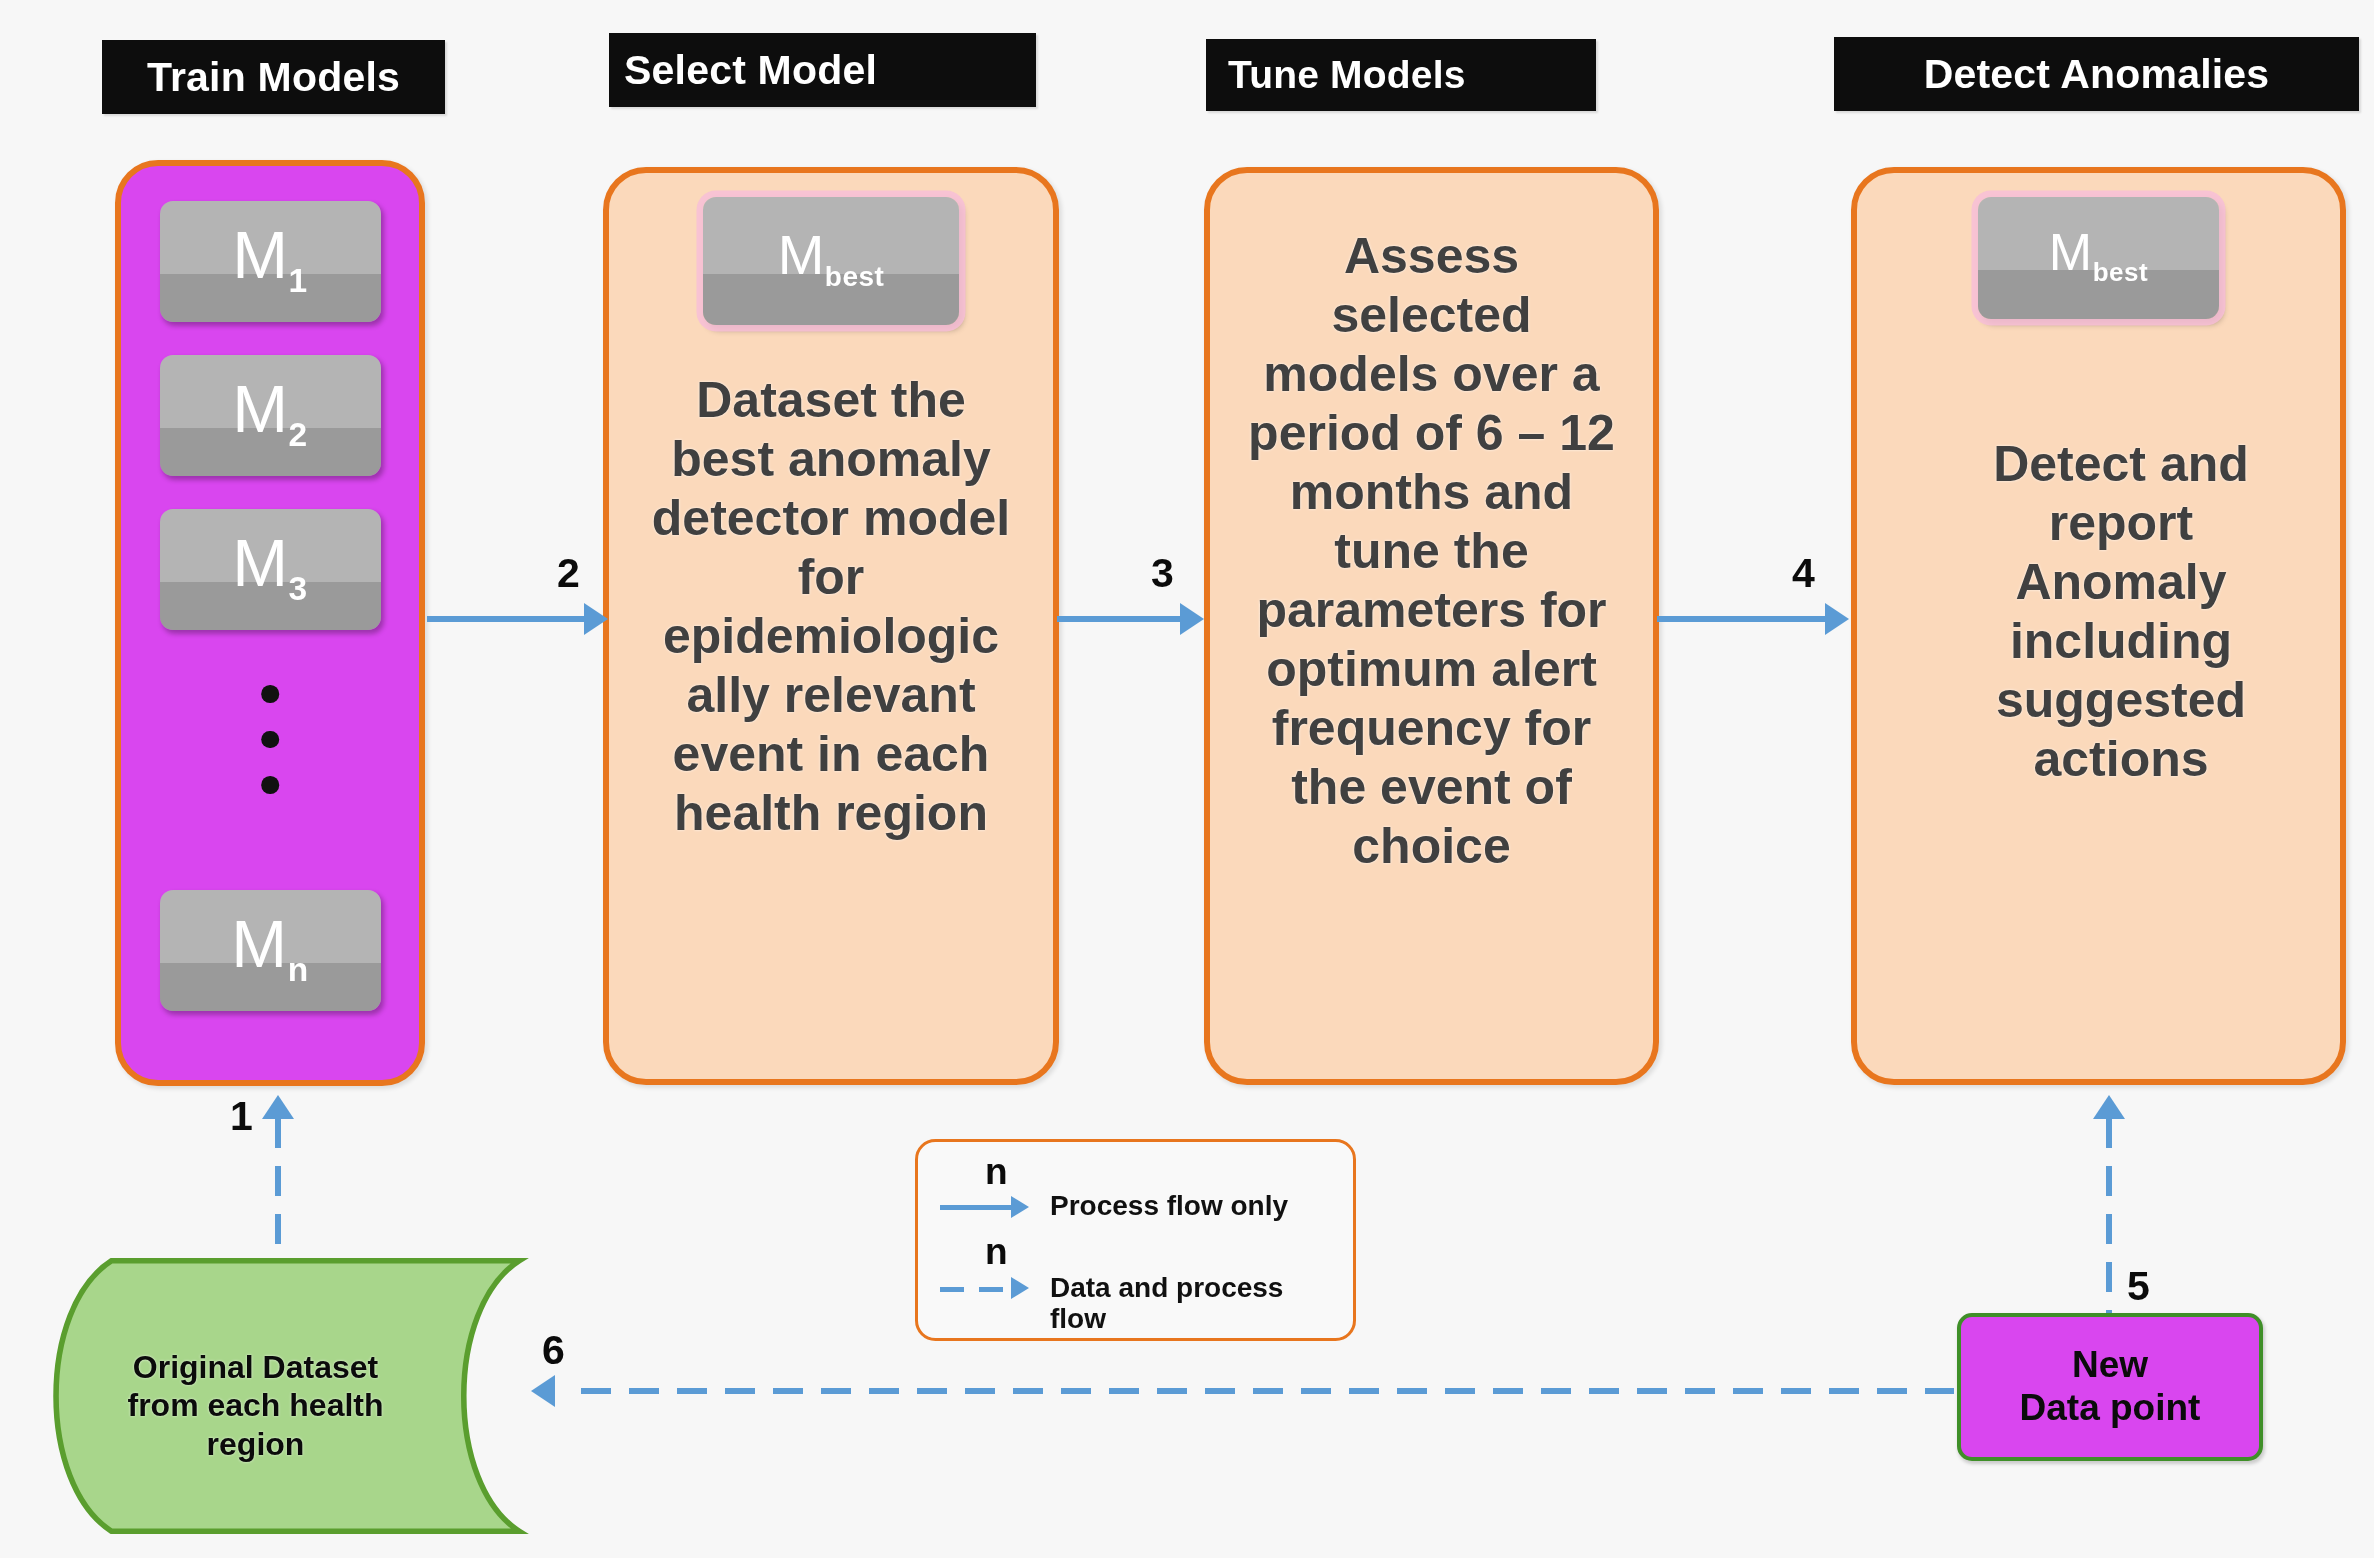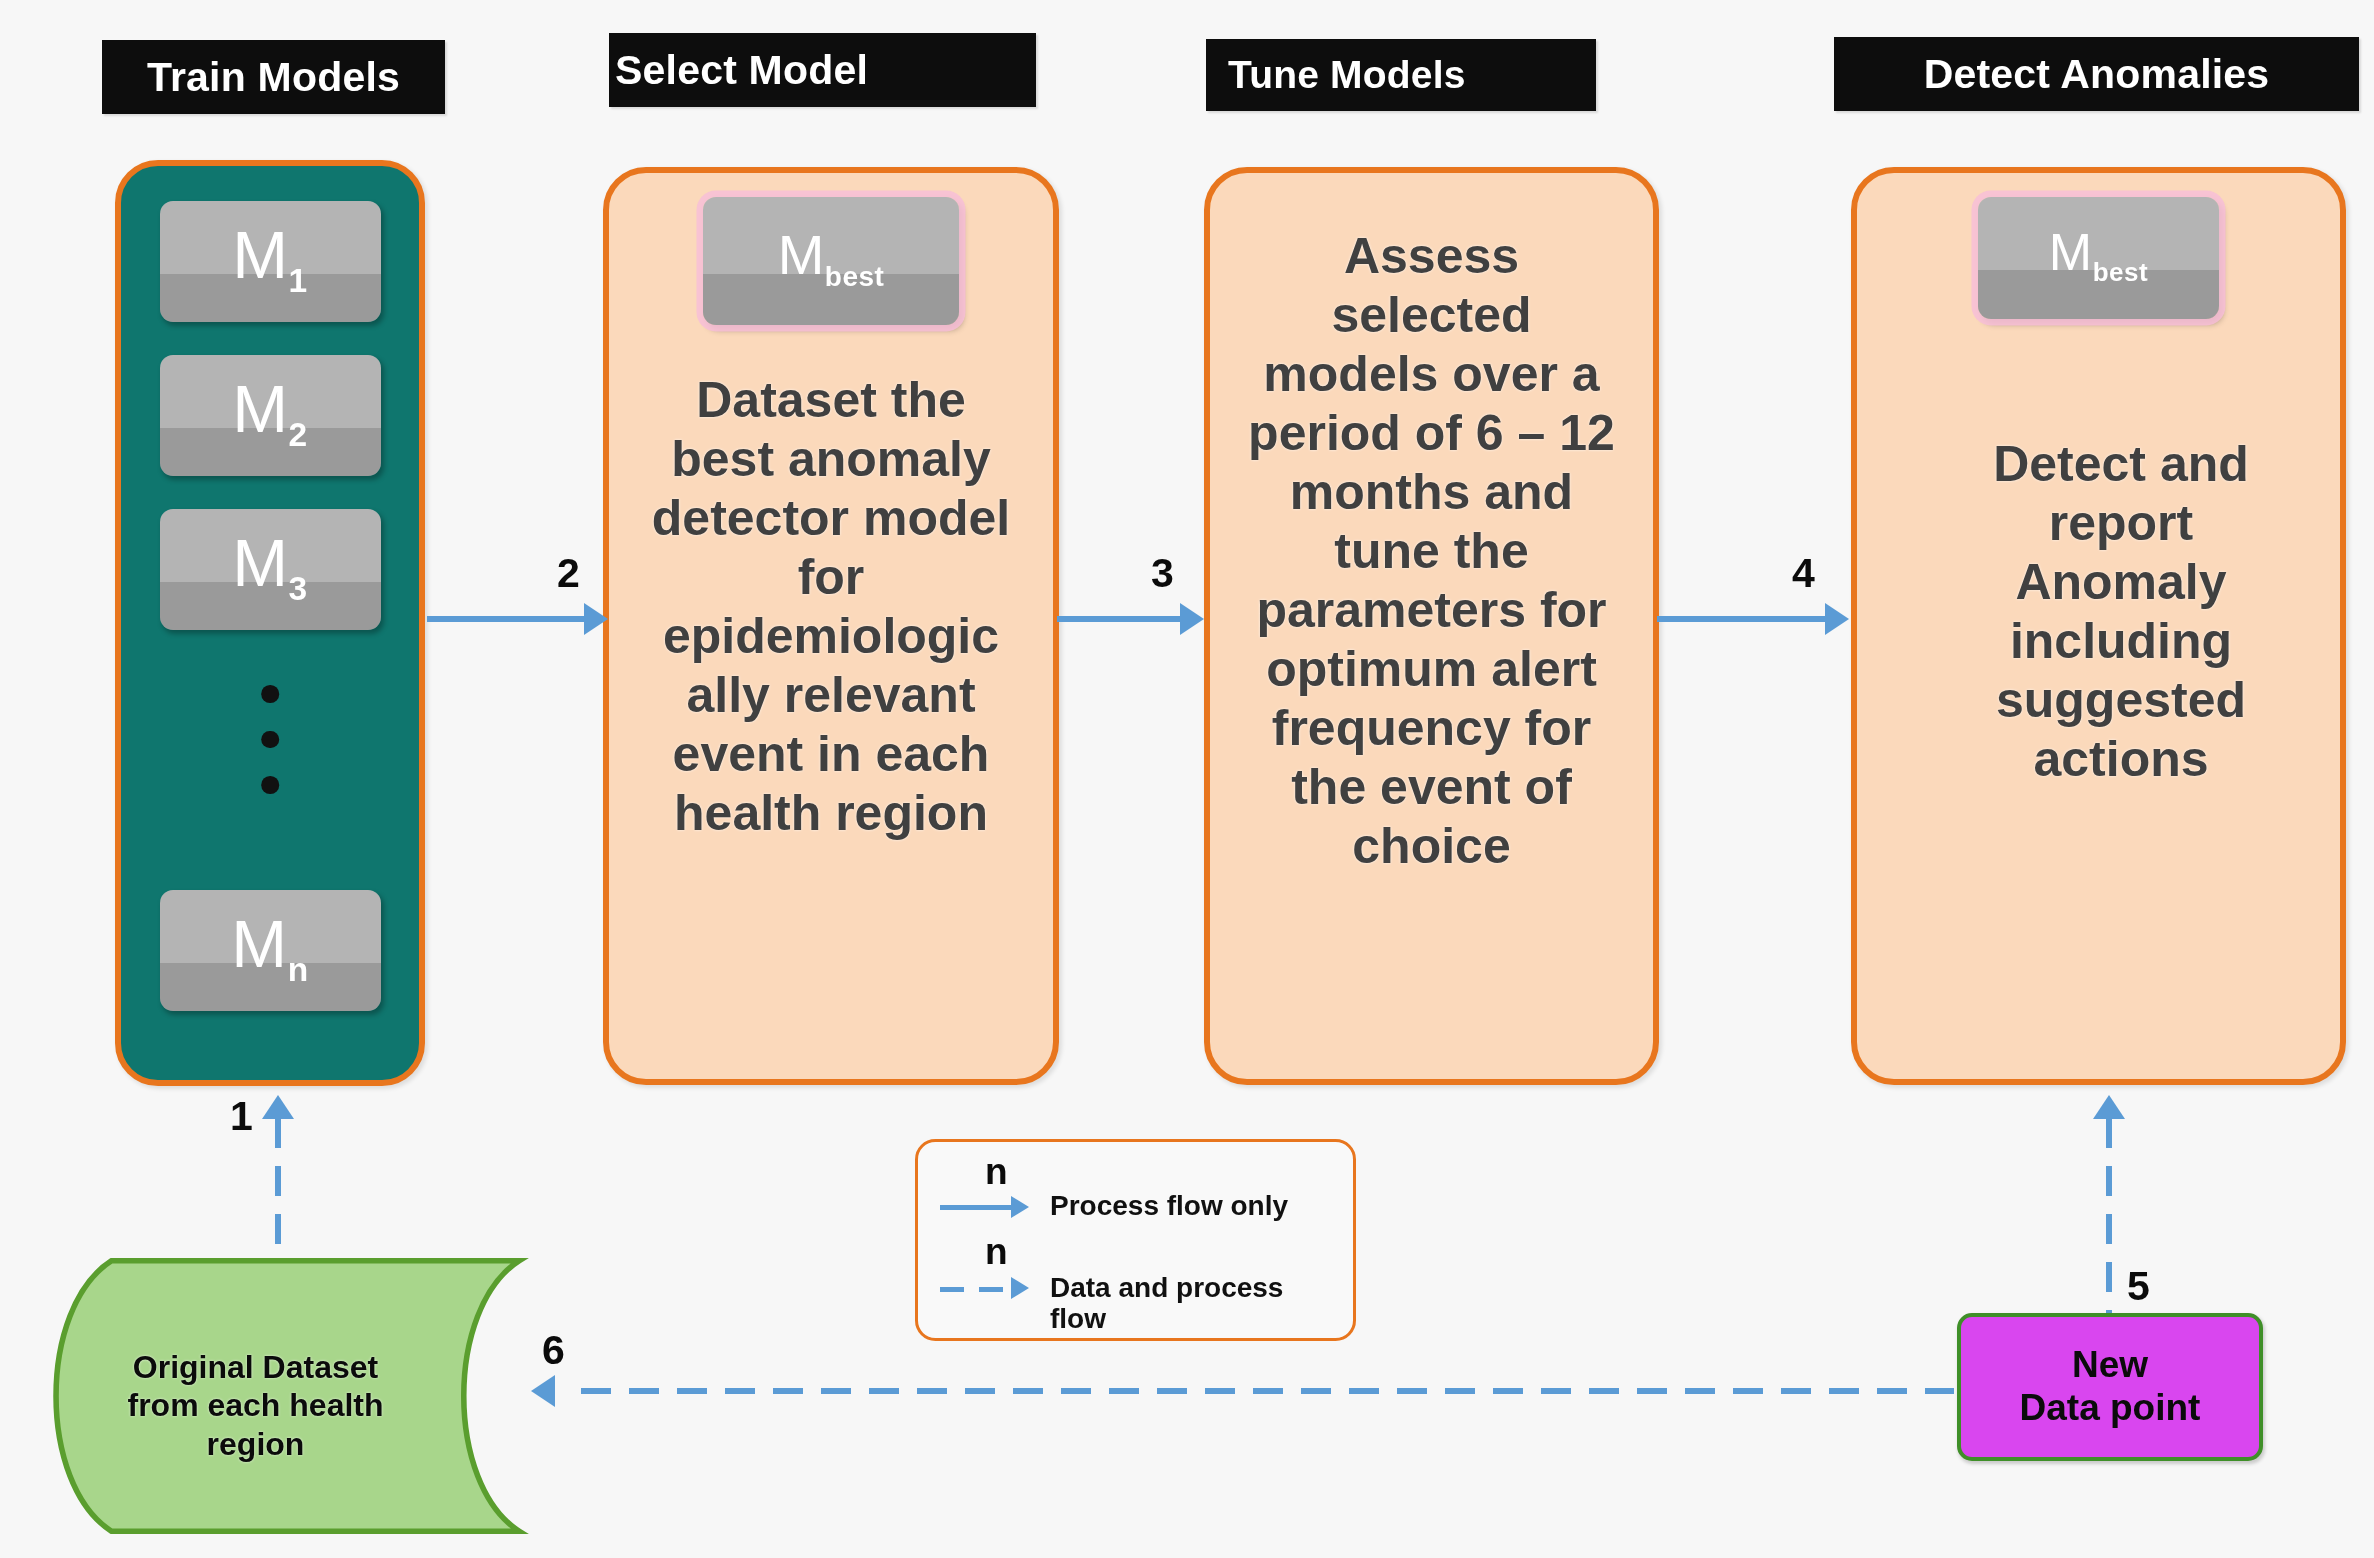--- a/index.html
+++ b/index.html
@@ -34,21 +34,21 @@
 
   
   .stage {
     position: absolute;
     border: 6.5px solid #e8761e;
     border-radius: 43px;
     box-sizing: border-box;
     background: #fbd9bb;
     box-shadow: 2.8px 2.8px 4.6px rgba(0,0,0,0.10);
   }
-  .stage.plain { background: #0f766e; }
+  .stage.plain { background: #d946ef; }
 
   .stage-body {
     position: absolute;
     left: 0; right: 0;
     display: flex;
     flex-direction: column;
     align-items: center;
   }
 
   .stage-text {
@@ -202,21 +202,21 @@
   }
 </style>
 </head>
 <body>
 
 <div id="canvas">
 
   <div class="banner" style="left:102px; top:40px; width:343px; height:74px; font-size:41px;">
     <span>Train Models</span>
   </div>
-  <div class="banner" style="left:609px; top:33px; width:427px; height:74px; font-size:41px; justify-content:flex-start; padding-left:6px;">
+  <div class="banner" style="left:609px; top:33px; width:427px; height:74px; font-size:41px; justify-content:flex-start; padding-left:15px;">
     <span>Select Model</span>
   </div>
   <div class="banner" style="left:1206px; top:39px; width:390px; height:72px; font-size:39px; justify-content:flex-start; padding-left:22px;">
     <span>Tune Models</span>
   </div>
   <div class="banner" style="left:1834px; top:37px; width:525px; height:74px; font-size:41px;">
     <span>Detect Anomalies</span>
   </div>
 
   <div class="stage plain" style="left:115px; top:160px; width:310px; height:926px;">

